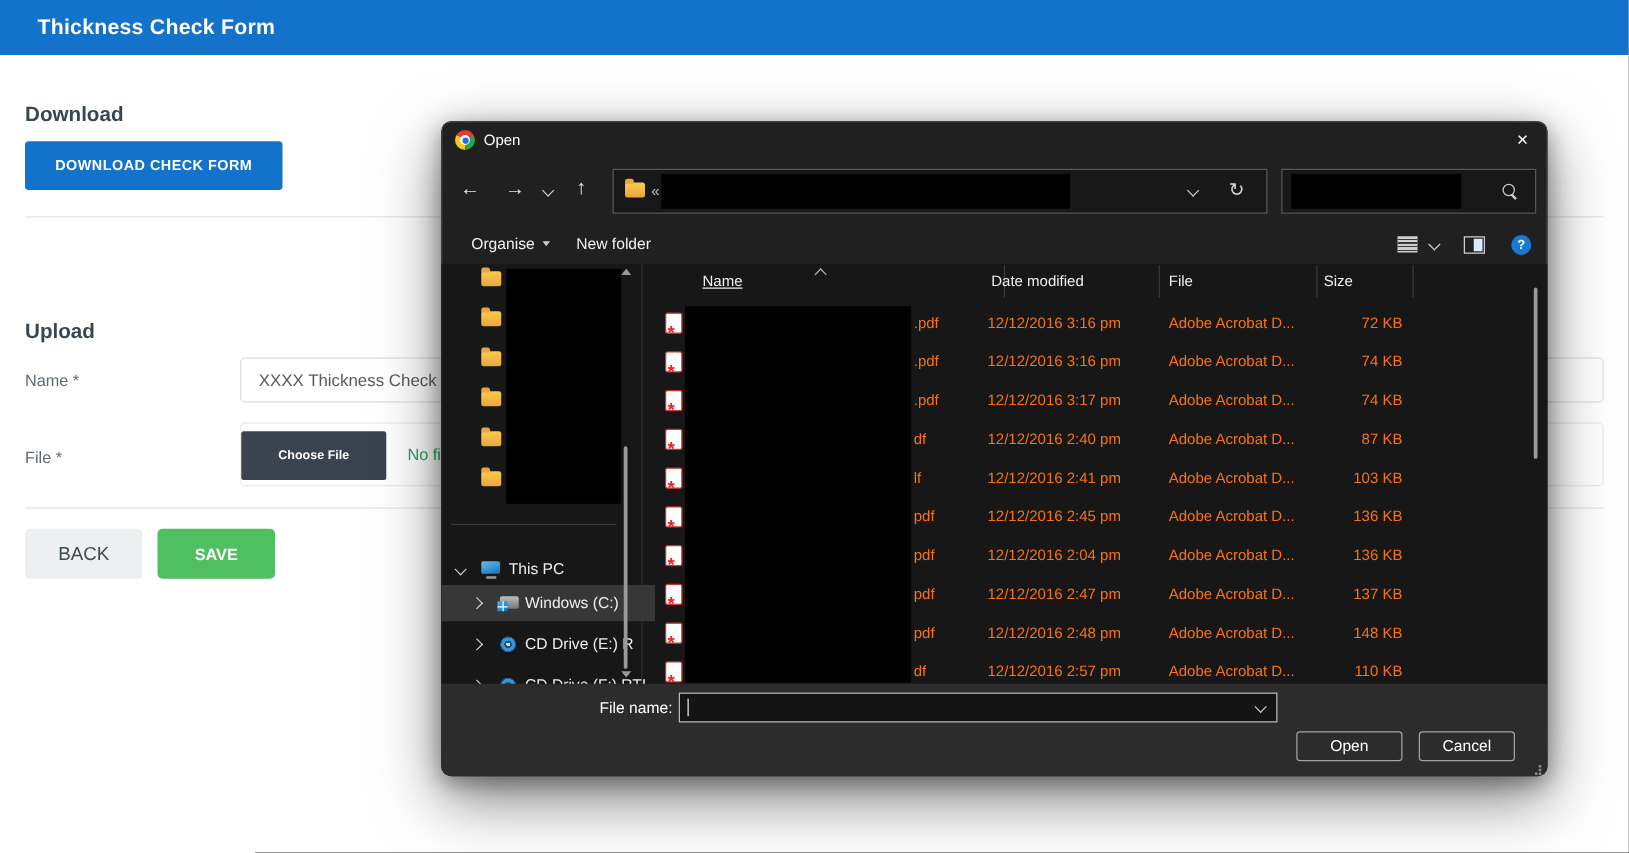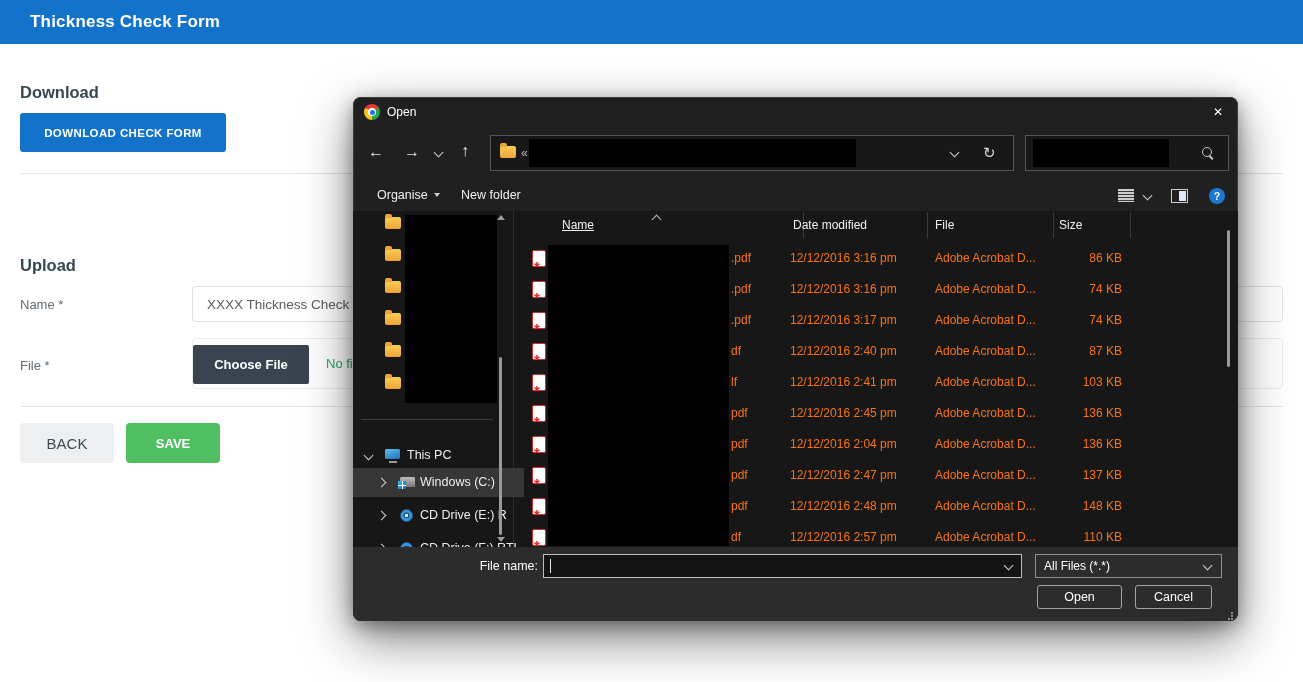--- a/index.html
+++ b/index.html
@@ -15,21 +15,21 @@
           color:#fff;font-size:11.5px;font-weight:bold;letter-spacing:.4px;border:none;
           border-radius:3px;display:flex;align-items:center;justify-content:center;cursor:pointer}
   .hline{position:absolute;left:20px;width:1263px;height:1px;background:#e4e4e4}
   .fld-label{position:absolute;left:20px;font-size:13px;color:#5f6a72}
   .name-input{position:absolute;left:192px;top:286px;width:1091px;height:36px;border:1px solid #e0e0e0;
           border-radius:4px;background:#fff;box-sizing:border-box;font-size:13.5px;color:#5a5a5a;
           padding:0 14px;font-family:"Liberation Sans",sans-serif;outline:none}
   .file-box{position:absolute;left:192px;top:338px;width:1091px;height:51px;border:1px solid #ececec;
           border-radius:4px;box-sizing:border-box}
   .choose-btn{position:absolute;left:0;top:6px;width:116px;height:39px;background:#3a4350;color:#fff;
-          font-size:13px;font-weight:bold;border:none;border-radius:2px;cursor:pointer;
+          font-size:10px;font-weight:bold;border:none;border-radius:2px;cursor:pointer;
           display:flex;align-items:center;justify-content:center}
   .file-status{position:absolute;left:133px;top:0;height:51px;line-height:49px;font-size:13px;color:#27a766}
   .back-btn{position:absolute;left:20px;top:423px;width:94px;height:40px;background:#edeff0;color:#3c4a52;
           font-size:15px;border:none;border-radius:4px;cursor:pointer}
   .save-btn{position:absolute;left:126px;top:423px;width:94px;height:40px;background:#50bf61;color:#fff;
           font-size:13px;font-weight:bold;border:none;border-radius:4px;cursor:pointer}
 
   
   .dialog{position:absolute;left:353px;top:97px;width:885px;height:524px;background:#202020;
           border-radius:8px;overflow:hidden;box-shadow:0 18px 50px rgba(0,0,0,.5),0 5px 18px rgba(0,0,0,.35);
@@ -221,21 +221,21 @@
       <div class="hcell" style="left: 701px; width: 77px; padding-left: 5px;">Size</div>
     </div>
   <span class="cv up" style="position:absolute;left:300px;top:119px;border-color:#bbb"></span>
 
   <div class="rows" id="rows-layer">
       <div class="frow" style="top: 0px;">
         <span class="pdf-ic"></span>
         <span style="left: 217px;">.pdf</span>
         <span style="left: 276px;">12/12/2016 3:16 pm</span>
         <span style="left: 421px;">Adobe Acrobat D...</span>
-        <span style="left: 540px; width: 68px; text-align: right;">86 KB</span>
+        <span style="left: 540px; width: 68px; text-align: right;">72 KB</span>
       </div>
       <div class="frow" style="top: 31px;">
         <span class="pdf-ic"></span>
         <span style="left: 217px;">.pdf</span>
         <span style="left: 276px;">12/12/2016 3:16 pm</span>
         <span style="left: 421px;">Adobe Acrobat D...</span>
         <span style="left: 540px; width: 68px; text-align: right;">74 KB</span>
       </div>
       <div class="frow" style="top: 62px;">
         <span class="pdf-ic"></span>
@@ -297,21 +297,17 @@
   <span class="redact" style="left:195px;top:148px;width:181px;height:301px"></span>
 
   <span class="sb-thumb" style="left:874px;top:133px;width:3px;height:137px"></span>
 
   <div class="footer">
     <div class="fn-label">File name:</div>
     <div class="fn-input">
       <span class="caret-line"></span>
       <span class="cv down" style="position:absolute;right:9px;top:7px"></span>
     </div>
-    <div class="filter">
-      <span>All Files (*.*)</span>
-      <span class="cv down" style="position:absolute;right:10px;top:7px"></span>
-    </div>
     <button class="fbtn" style="left:684px;width:85px">Open</button>
     <button class="fbtn" style="left:782px;width:77px">Cancel</button>
     <span class="grip"></span>
   </div>
 </div>
 
 </body></html>

